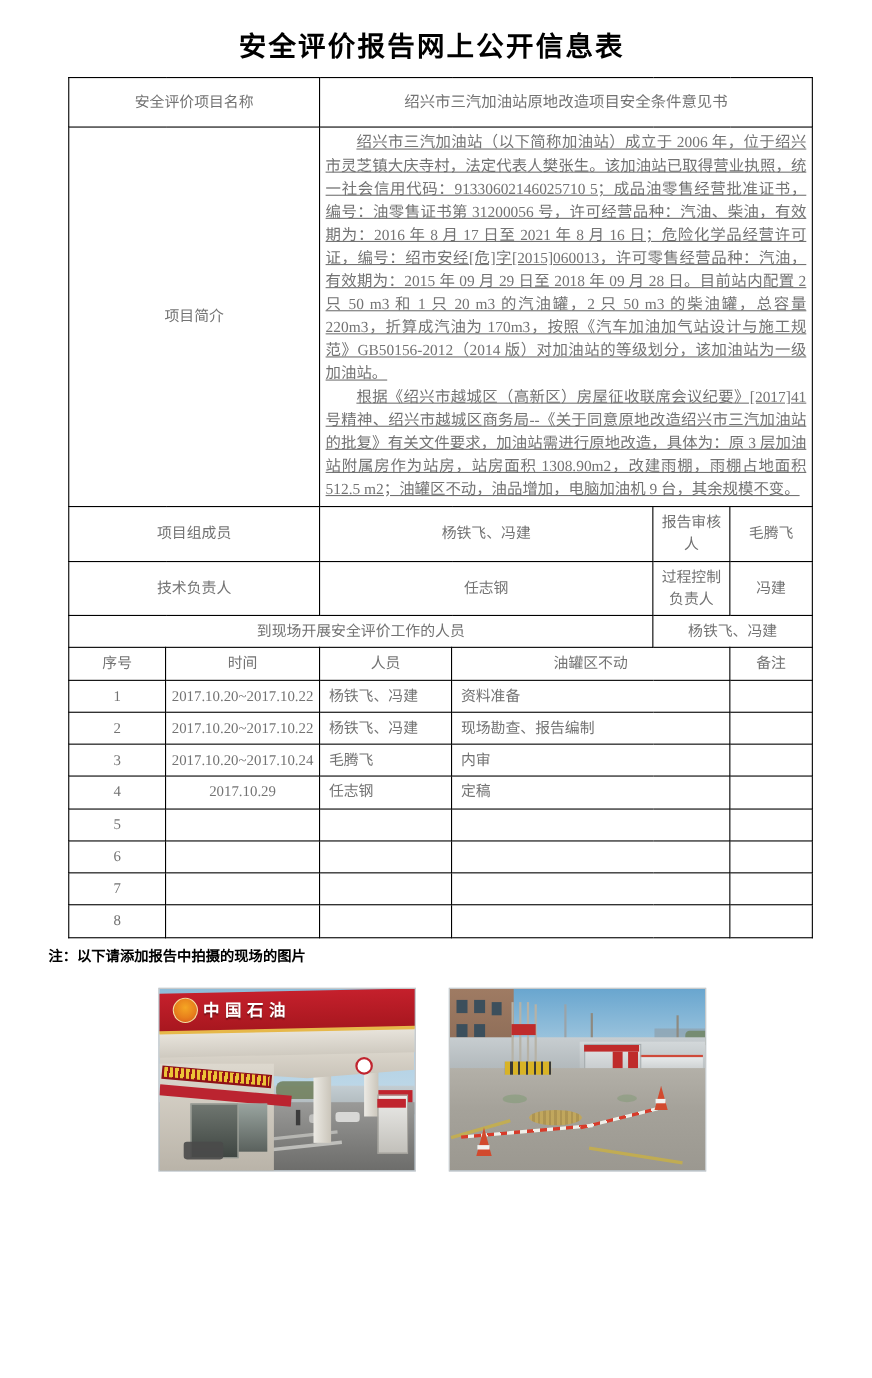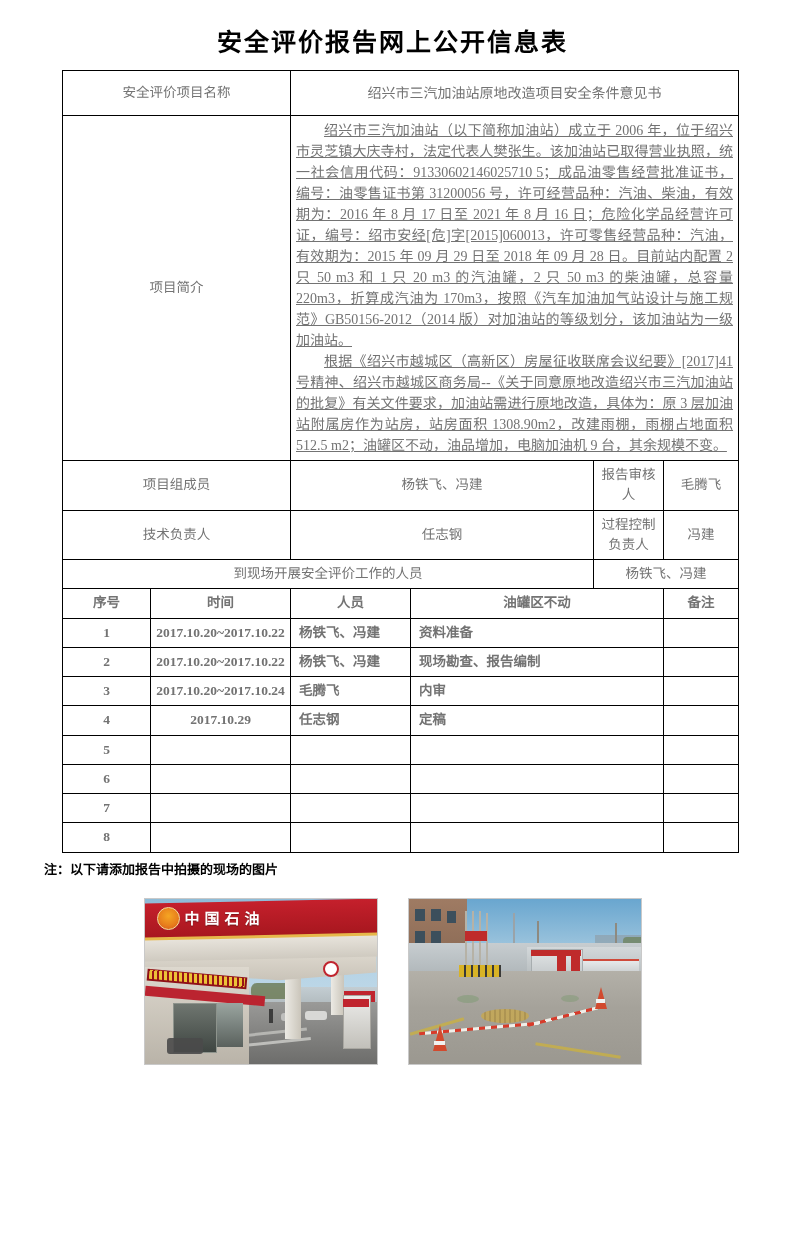--- a/index.html
+++ b/index.html
@@ -67,21 +67,21 @@
     margin: 0;
     text-indent: 2em;
     text-align: justify;
     text-justify: inter-ideograph;
   }
   .row-h-name   { height: 45px; }
   .row-h-cat    { height: 29px; }
   .row-h-person { height: 26px; }
   .row-h-site   { height: 28px; }
   .row-h-detail { height: 26px; }
-  .row-h-num    { height: 27px; font-weight: bold; }
+  .row-h-num    { height: 27px; }
   .row-h-other  { height: 30px; }
 
   .proj-name-value {
     font-size: 14px;
   }
   .detail-head td {
     text-align: center;
   }
   .detail-body td.left-align {
     text-align: left;

